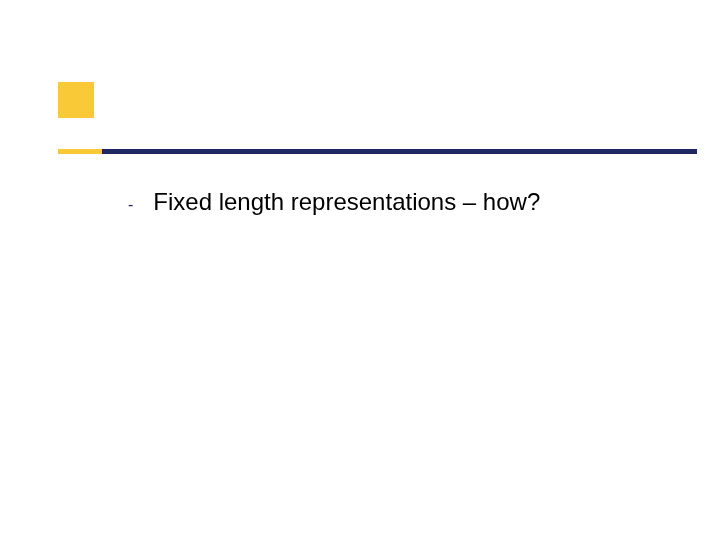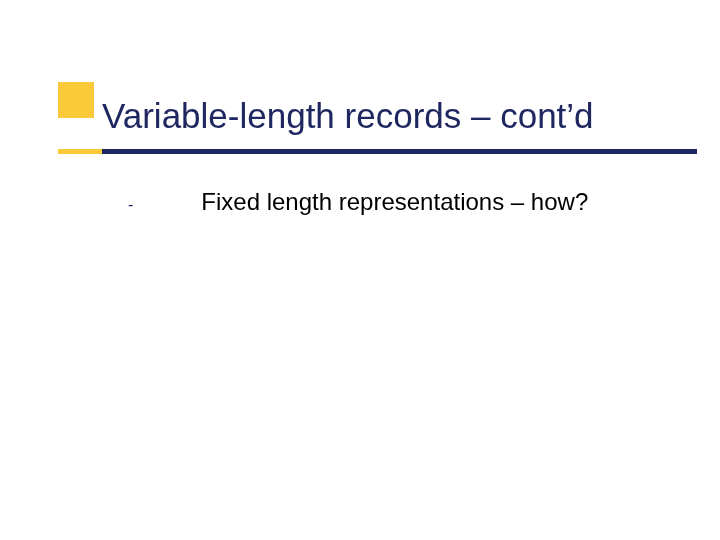--- a/index.html
+++ b/index.html
@@ -57,30 +57,29 @@
     
     .bullets {
       position: absolute;
       top: 186px;
       left: 128px;
       font-size: 24px;
       color: #000;
     }
     .bullet-row { display: flex; align-items: baseline; }
     .bullet-mark { color: #1f2760; font-size: 16px; margin-right: 20px; line-height: 32px; }
-    .bullet-text { line-height: 32px; margin-left: 48px; }
+    .bullet-text { line-height: 32px; }
   </style>
 </head>
 <body>
 
 <div class="slide">
 
   <div class="accent-square"></div>
 
-  <h1 class="title">Variable-length records – cont’d</h1>
 
   <div class="underline-wrap">
     <div class="underline-yellow"></div>
     <div class="underline-navy"></div>
   </div>
 
   <div class="bullets">
     <div class="bullet-row">
       <span class="bullet-mark">-</span>
       <span class="bullet-text">Fixed length representations – how?</span>

